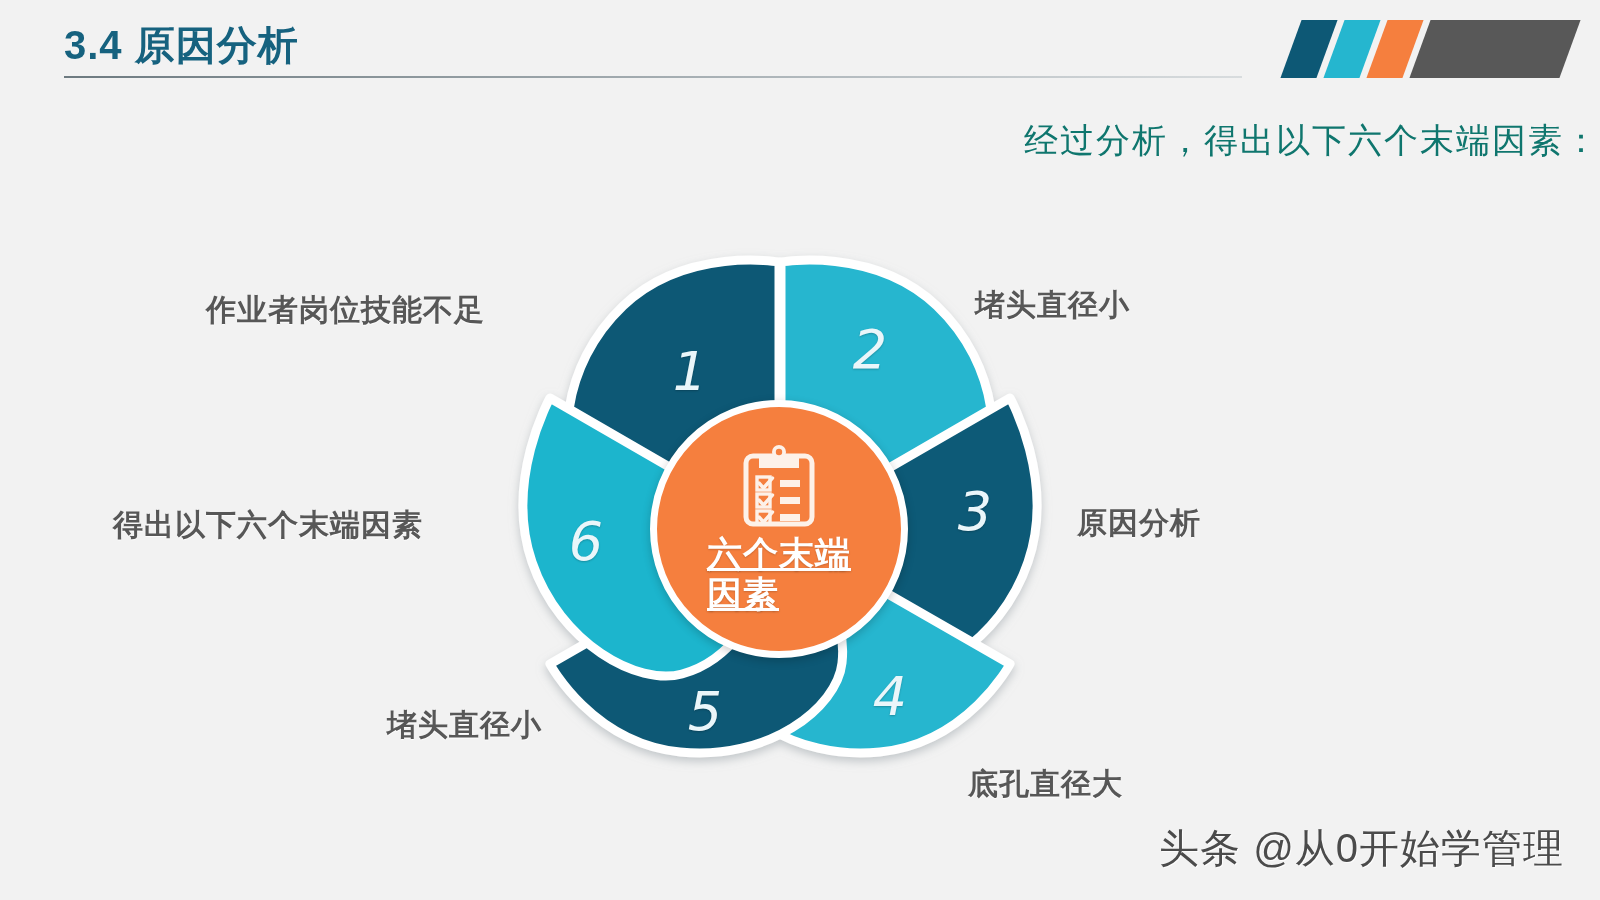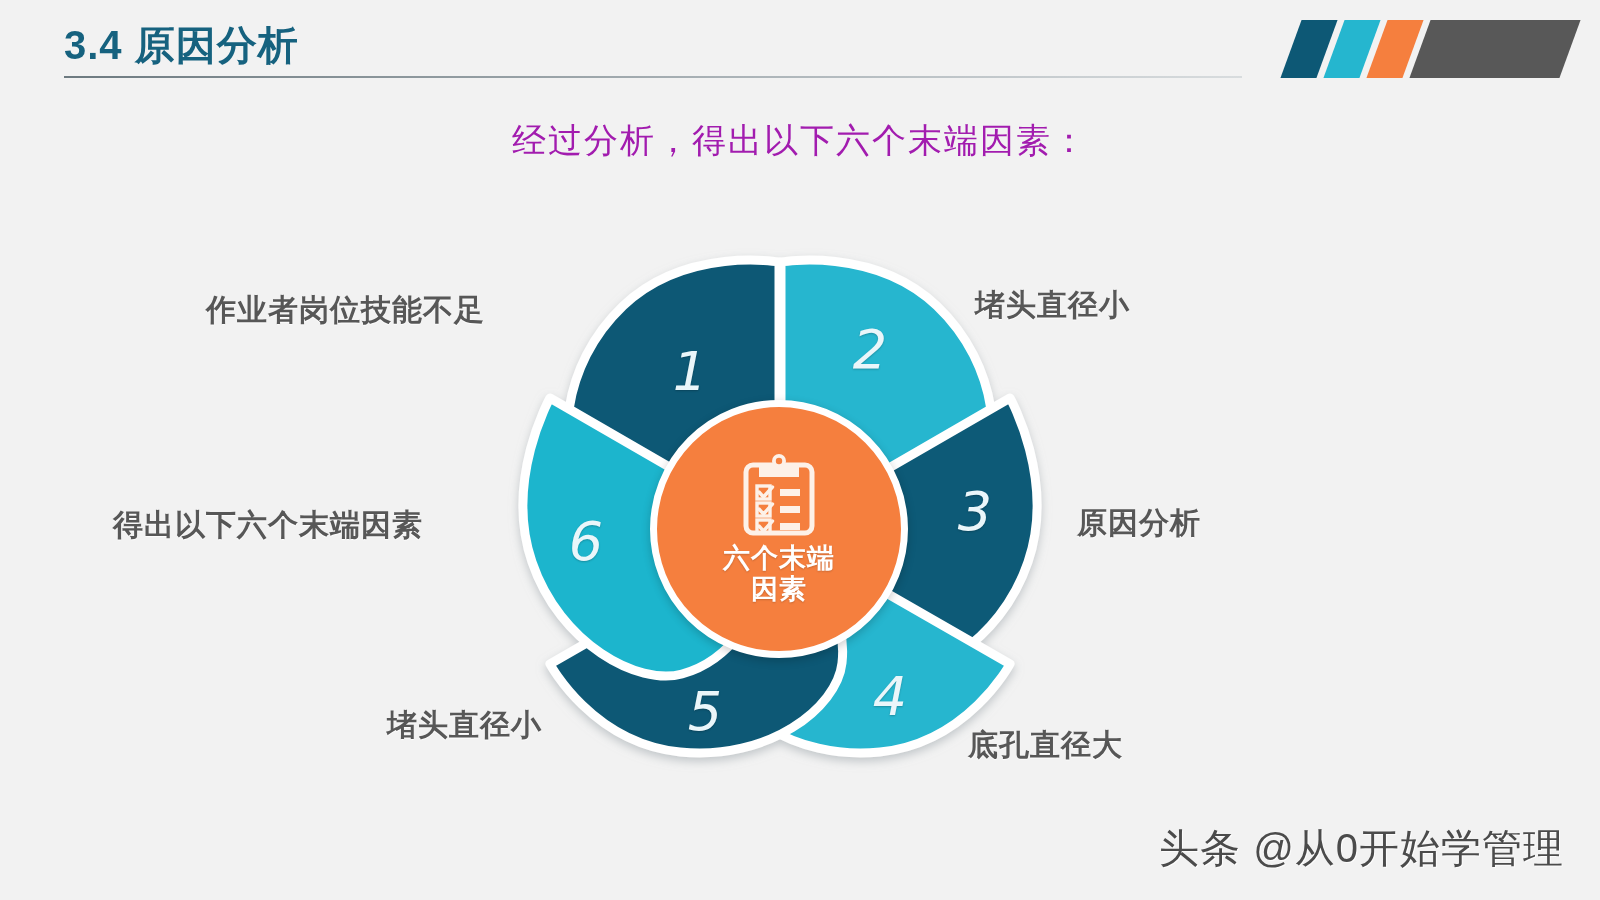--- a/index.html
+++ b/index.html
@@ -57,23 +57,23 @@
   .ribbon-bar.b2 { width: 36px; }
   .ribbon-bar.b3 { width: 36px; }
   .ribbon-bar.b4 { width: 150px; margin-right: 0; }
 
   
   #subtitle {
     position: absolute;
     top: 118px;
     left: 0;
     width: 1600px;
-    text-align: center;
+    text-align: right;
     font-size: 34px;
-    color: #a21caf;
+    color: #0f766e;
     letter-spacing: 2px;
   }
 
   
   #flower-wrap {
     position: absolute;
     left: 490px;
     top: 240px;
     width: 580px;
     height: 580px;
@@ -120,43 +120,44 @@
     align-items: center;
     justify-content: center;
   }
   #clipboard-icon {
     width: 76px;
     height: 84px;
     margin-bottom: 6px;
   }
   #center-label {
     color: #ffffff;
-    font-size: 27px;
+    font-size: 35px;
     font-weight: bold;
     line-height: 1.15;
-    text-align: center;
+    text-align: left;
     letter-spacing: 1px;
     text-shadow: 0 1px 2px rgba(0,0,0,.18);
+    text-decoration: underline;
   }
 
   
   .factor-label {
     position: absolute;
     font-size: 30px;
     font-weight: bold;
     color: #575757;
     letter-spacing: 1px;
     white-space: nowrap;
     text-shadow: 0 1px 1px rgba(255,255,255,.9);
     font-family: Liberation Mono, monospace;
   }
   #label-1 { left: 206px;  top: 290px; }
   #label-2 { left: 975px;  top: 285px; }
   #label-3 { left: 1077px; top: 503px; }
-  #label-4 { left: 968px;  top: 725px; }
+  #label-4 { left: 968px;  top: 764px; }
   #label-5 { left: 352px;  top: 705px; }
   #label-6 { left: 113px;  top: 505px; }
 
   
   #watermark {
     position: absolute;
     right: 36px;
     bottom: 24px;
     font-size: 40px;
     color: #3d3d3d;

